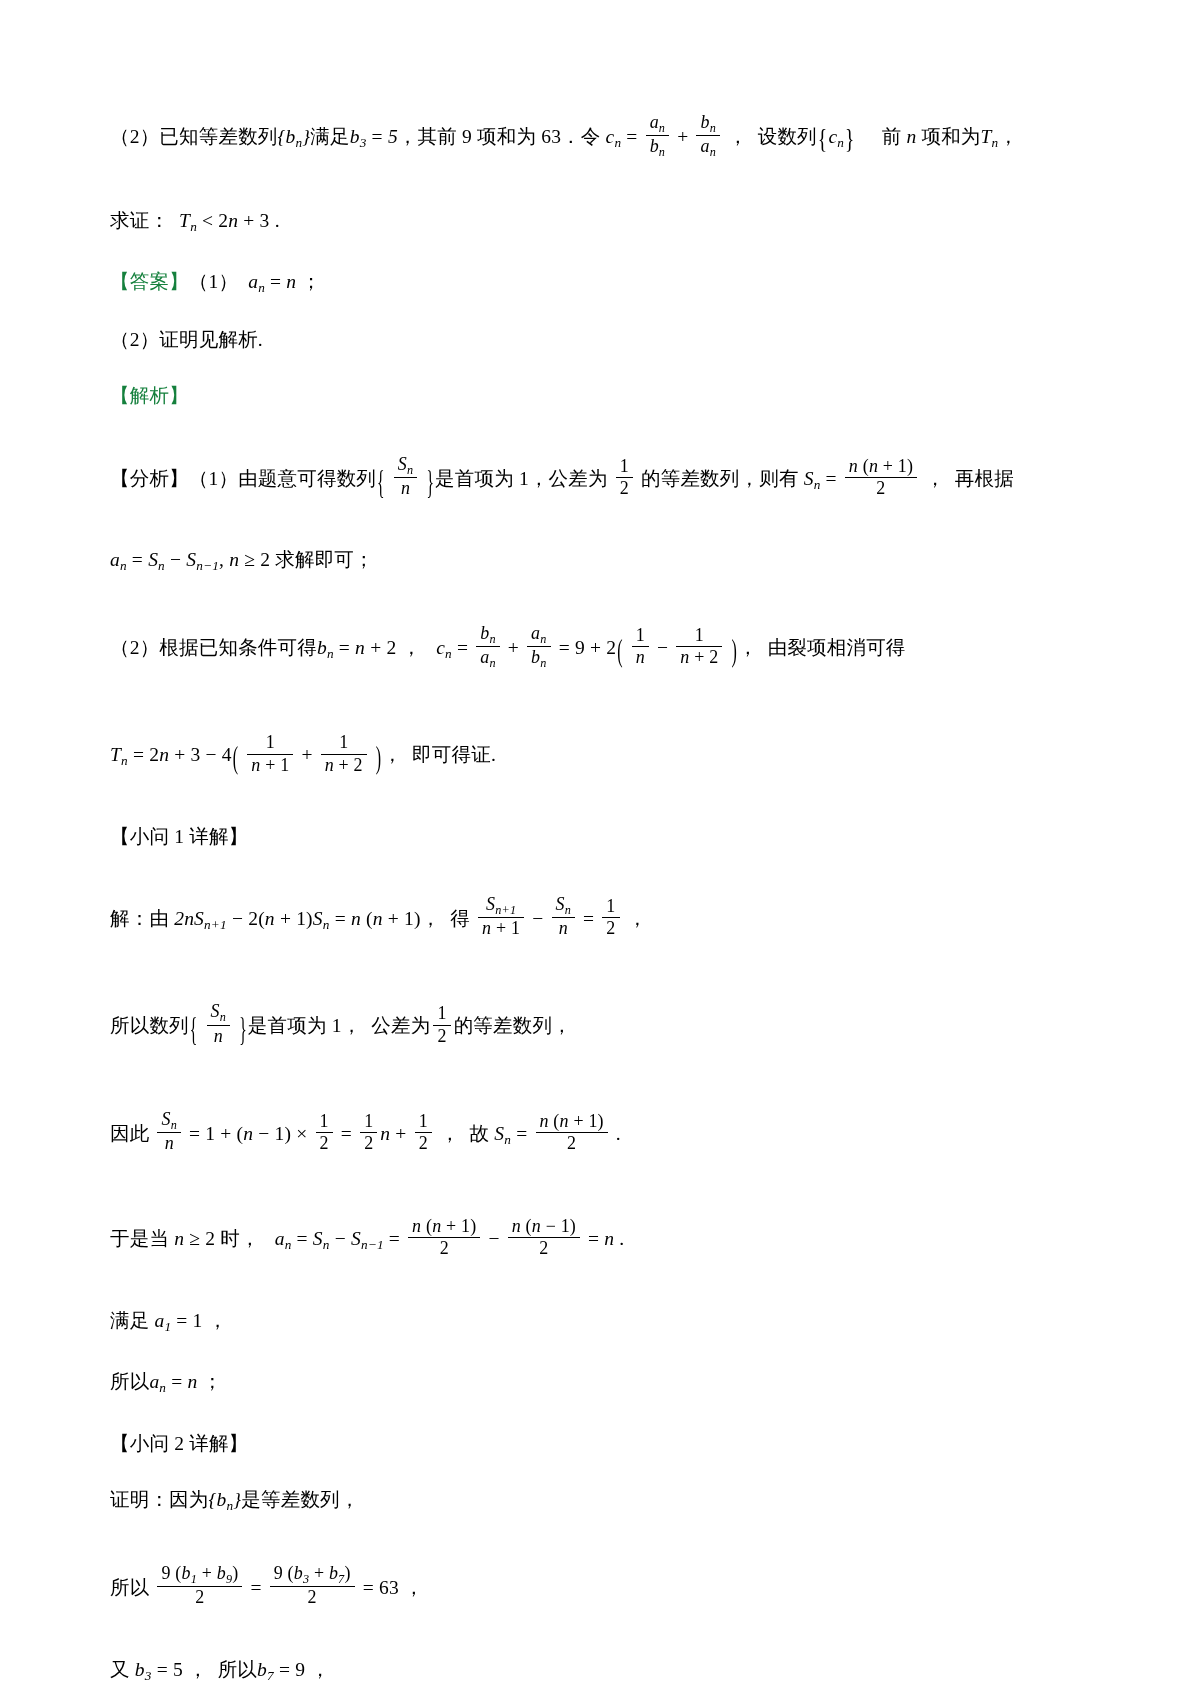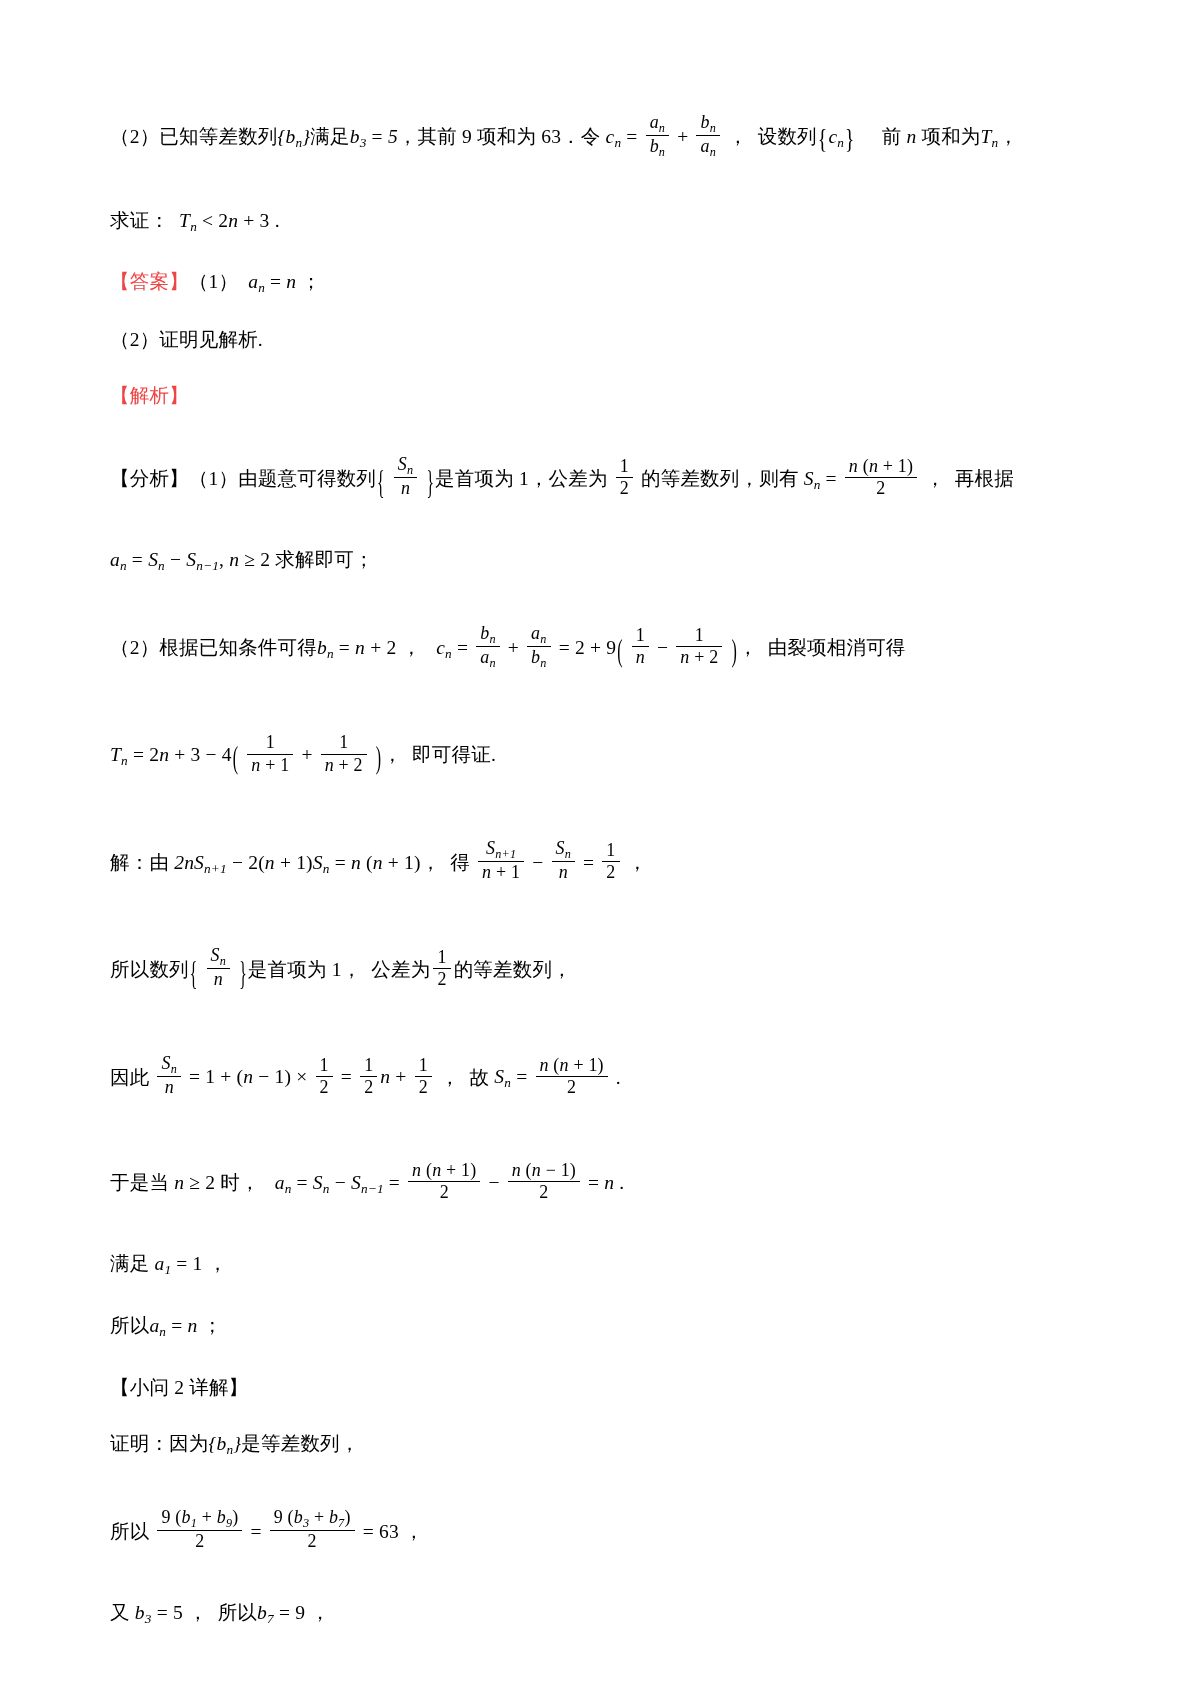--- a/index.html
+++ b/index.html
@@ -20,21 +20,21 @@
     padding: 96px 110px 80px 110px;
     position: relative;
   }
   .block {
     font-size: 19.5px;
     line-height: 1.55;
     margin-bottom: 30px;
     letter-spacing: 0.2px;
   }
   .block.tight { margin-bottom: 26px; }
-  .tag { color: #ef4444; }
+  .tag { color: #15803d; }
   .math {
     font-family: "Liberation Serif", "DejaVu Serif", serif;
     font-style: italic;
     white-space: nowrap;
   }
   .up { font-style: normal; }
   var { font-style: italic; }
   sub {
     font-size: 0.68em;
     vertical-align: -0.32em;
@@ -127,35 +127,36 @@
   <div class="block">
     <span class="math"><var>a</var><sub>n</sub> <span class="up">=</span> <var>S</var><sub>n</sub> <span class="up">−</span> <var>S</var><sub>n−1</sub><span class="up">,</span> <var>n</var> <span class="up">≥ 2</span></span> 求解即可；
   </div>
 
   <div class="block">
     （2）根据已知条件可得<span class="math"><var>b</var><sub>n</sub> <span class="up">=</span> <var>n</var> <span class="up">+ 2</span></span> ，<span class="sp"></span>
     <span class="math"><var>c</var><sub>n</sub> <span class="up">=</span>
       <span class="frac"><span class="num"><var>b</var><sub>n</sub></span><span class="den"><var>a</var><sub>n</sub></span></span>
       <span class="up">+</span>
       <span class="frac"><span class="num"><var>a</var><sub>n</sub></span><span class="den"><var>b</var><sub>n</sub></span></span>
-      <span class="up">= 2 + 9</span><span class="paren">(</span>
+      <span class="up">= 9 + 2</span><span class="paren">(</span>
       <span class="frac"><span class="num up">1</span><span class="den"><var>n</var></span></span>
       <span class="up">−</span>
       <span class="frac"><span class="num up">1</span><span class="den"><var>n</var> <span class="up">+ 2</span></span></span>
       <span class="paren">)</span></span>，<span class="sp"></span>由裂项相消可得
   </div>
 
   <div class="block">
     <span class="math"><var>T</var><sub>n</sub> <span class="up">= 2</span><var>n</var> <span class="up">+ 3 − 4</span><span class="paren">(</span>
       <span class="frac"><span class="num up">1</span><span class="den"><var>n</var> <span class="up">+ 1</span></span></span>
       <span class="up">+</span>
       <span class="frac"><span class="num up">1</span><span class="den"><var>n</var> <span class="up">+ 2</span></span></span>
       <span class="paren">)</span></span>，<span class="sp"></span>即可得证.
   </div>
 
+  <div class="block tight">【小问 1 详解】</div>
 
   <div class="block">
     解：由 <span class="math">2<var>nS</var><sub>n+1</sub> <span class="up">− 2(</span><var>n</var> <span class="up">+ 1)</span><var>S</var><sub>n</sub> <span class="up">=</span> <var>n</var> <span class="up">(</span><var>n</var> <span class="up">+ 1)</span></span>，<span class="sp"></span>得
     <span class="math">
       <span class="frac"><span class="num"><var>S</var><sub>n+1</sub></span><span class="den"><var>n</var> <span class="up">+ 1</span></span></span>
       <span class="up">−</span>
       <span class="frac"><span class="num"><var>S</var><sub>n</sub></span><span class="den"><var>n</var></span></span>
       <span class="up">=</span>
       <span class="frac"><span class="num up">1</span><span class="den up">2</span></span>
     </span>，

